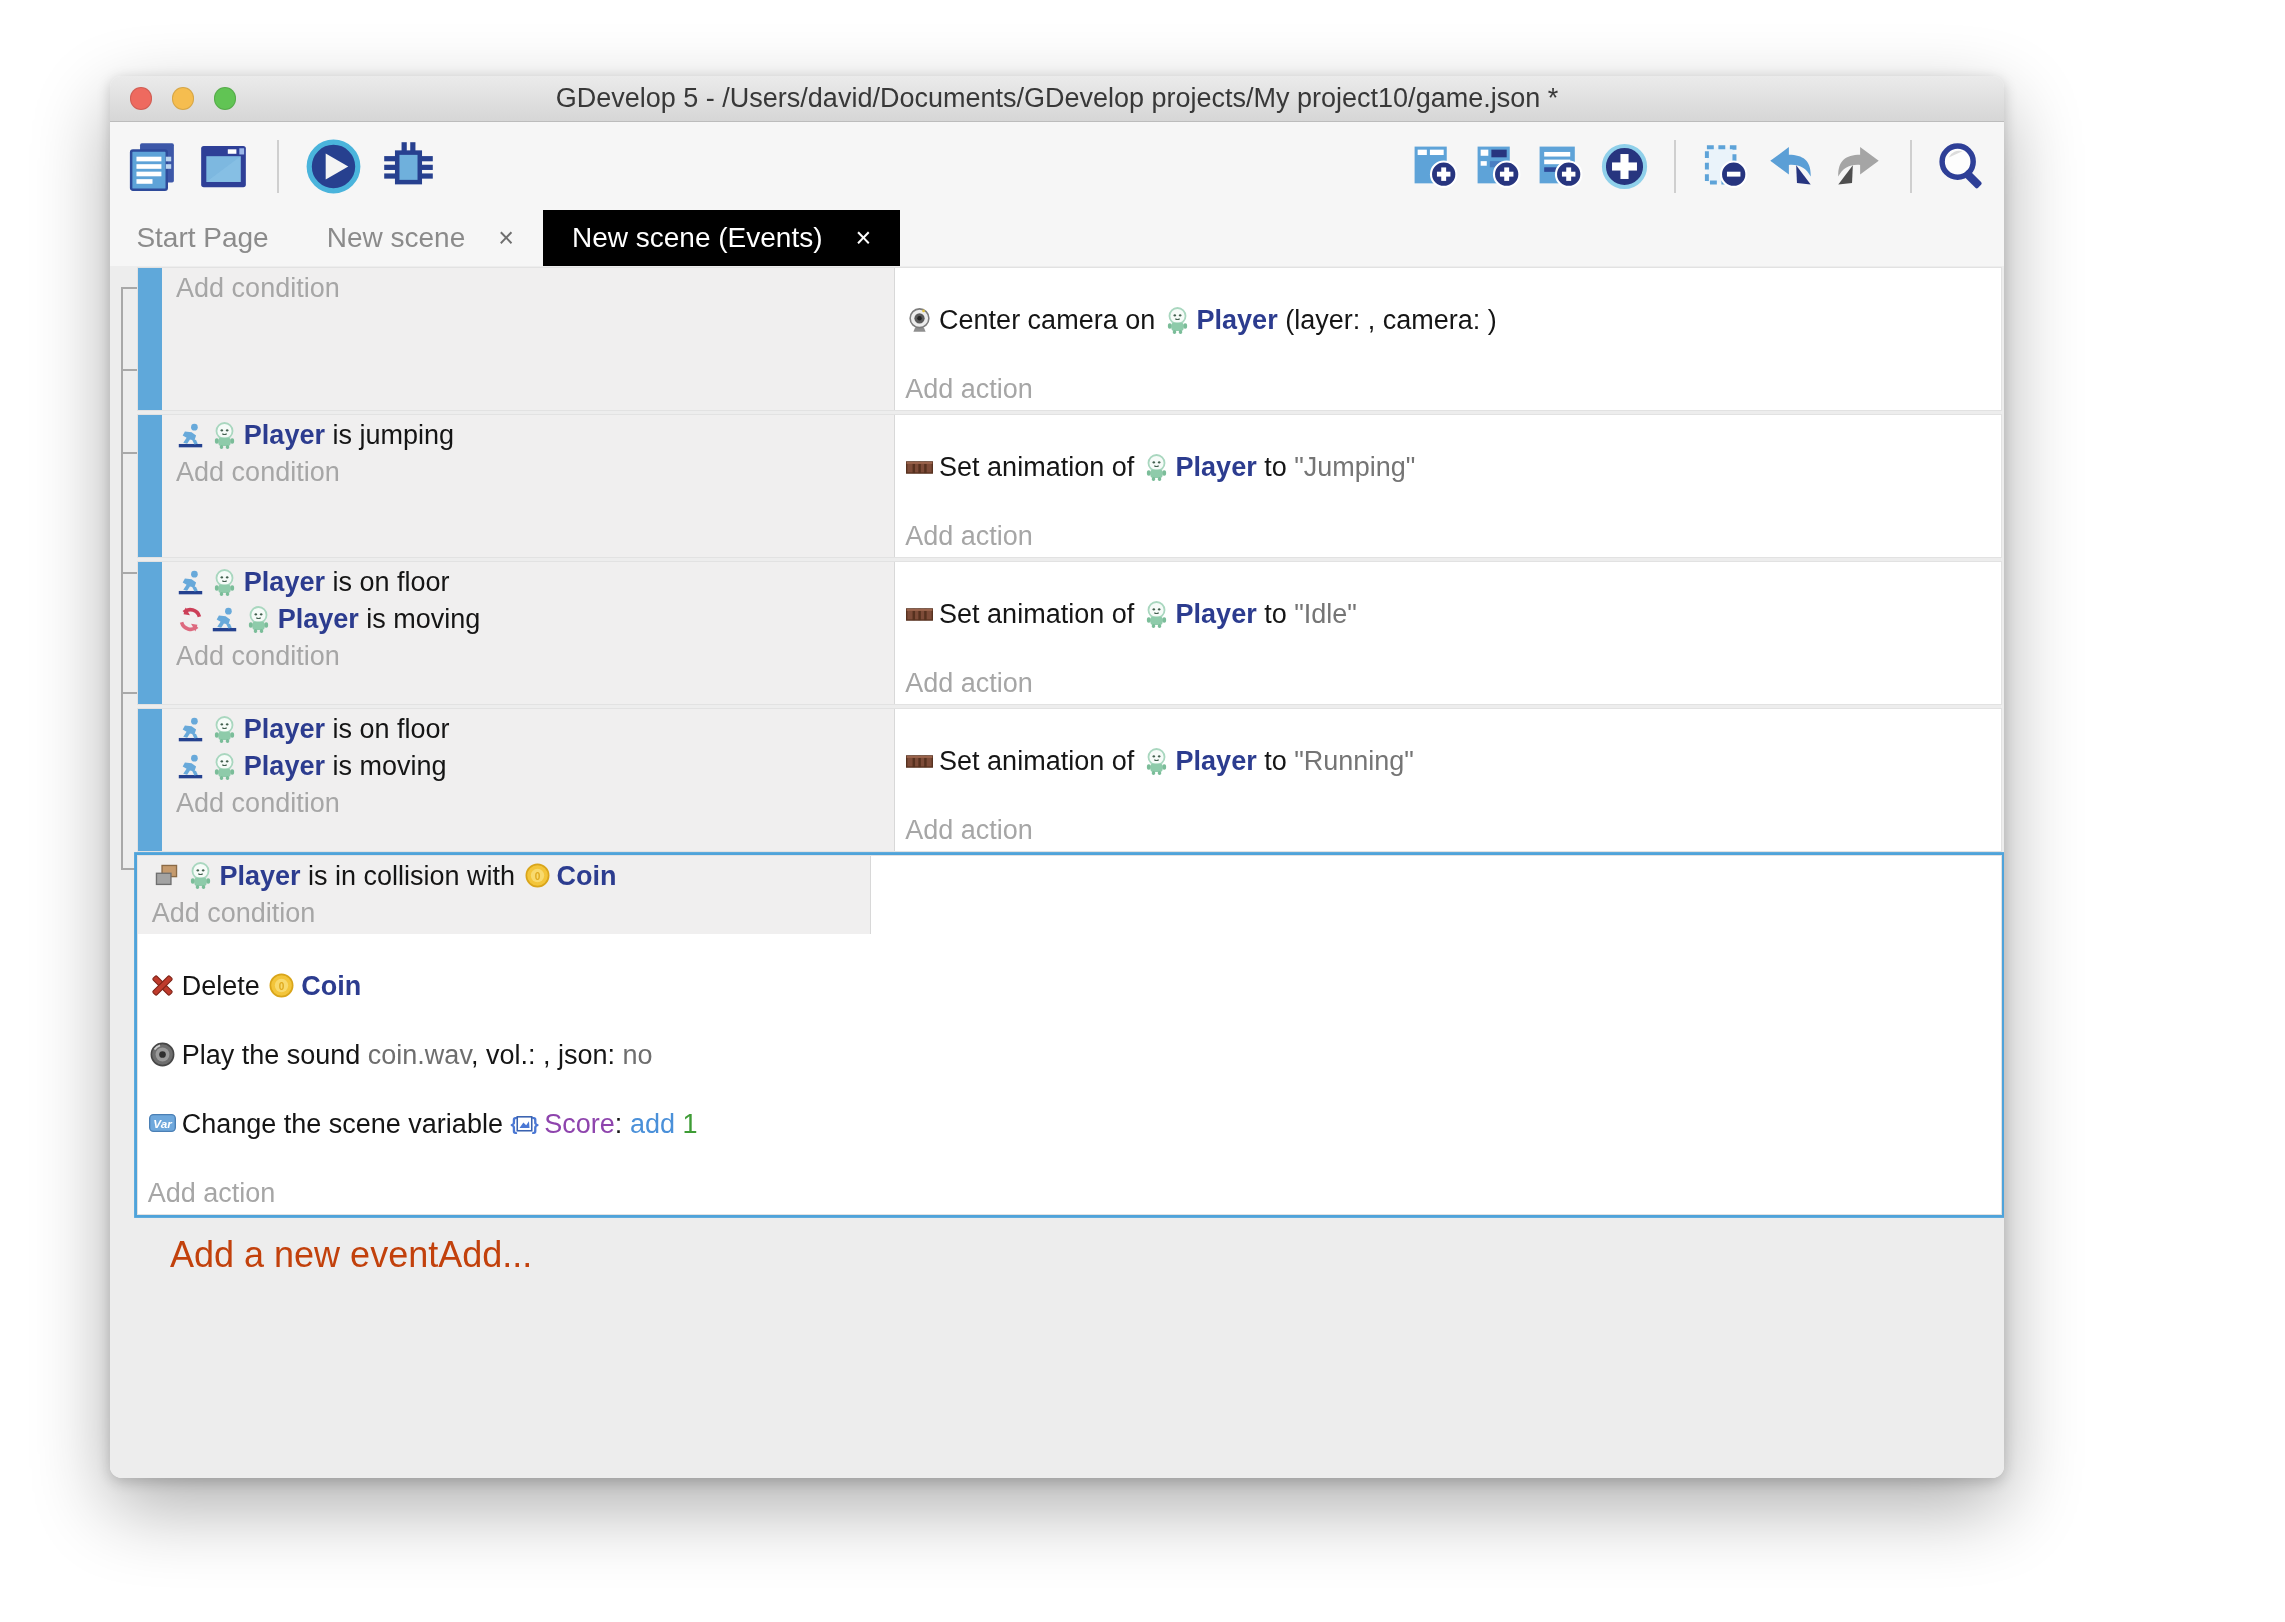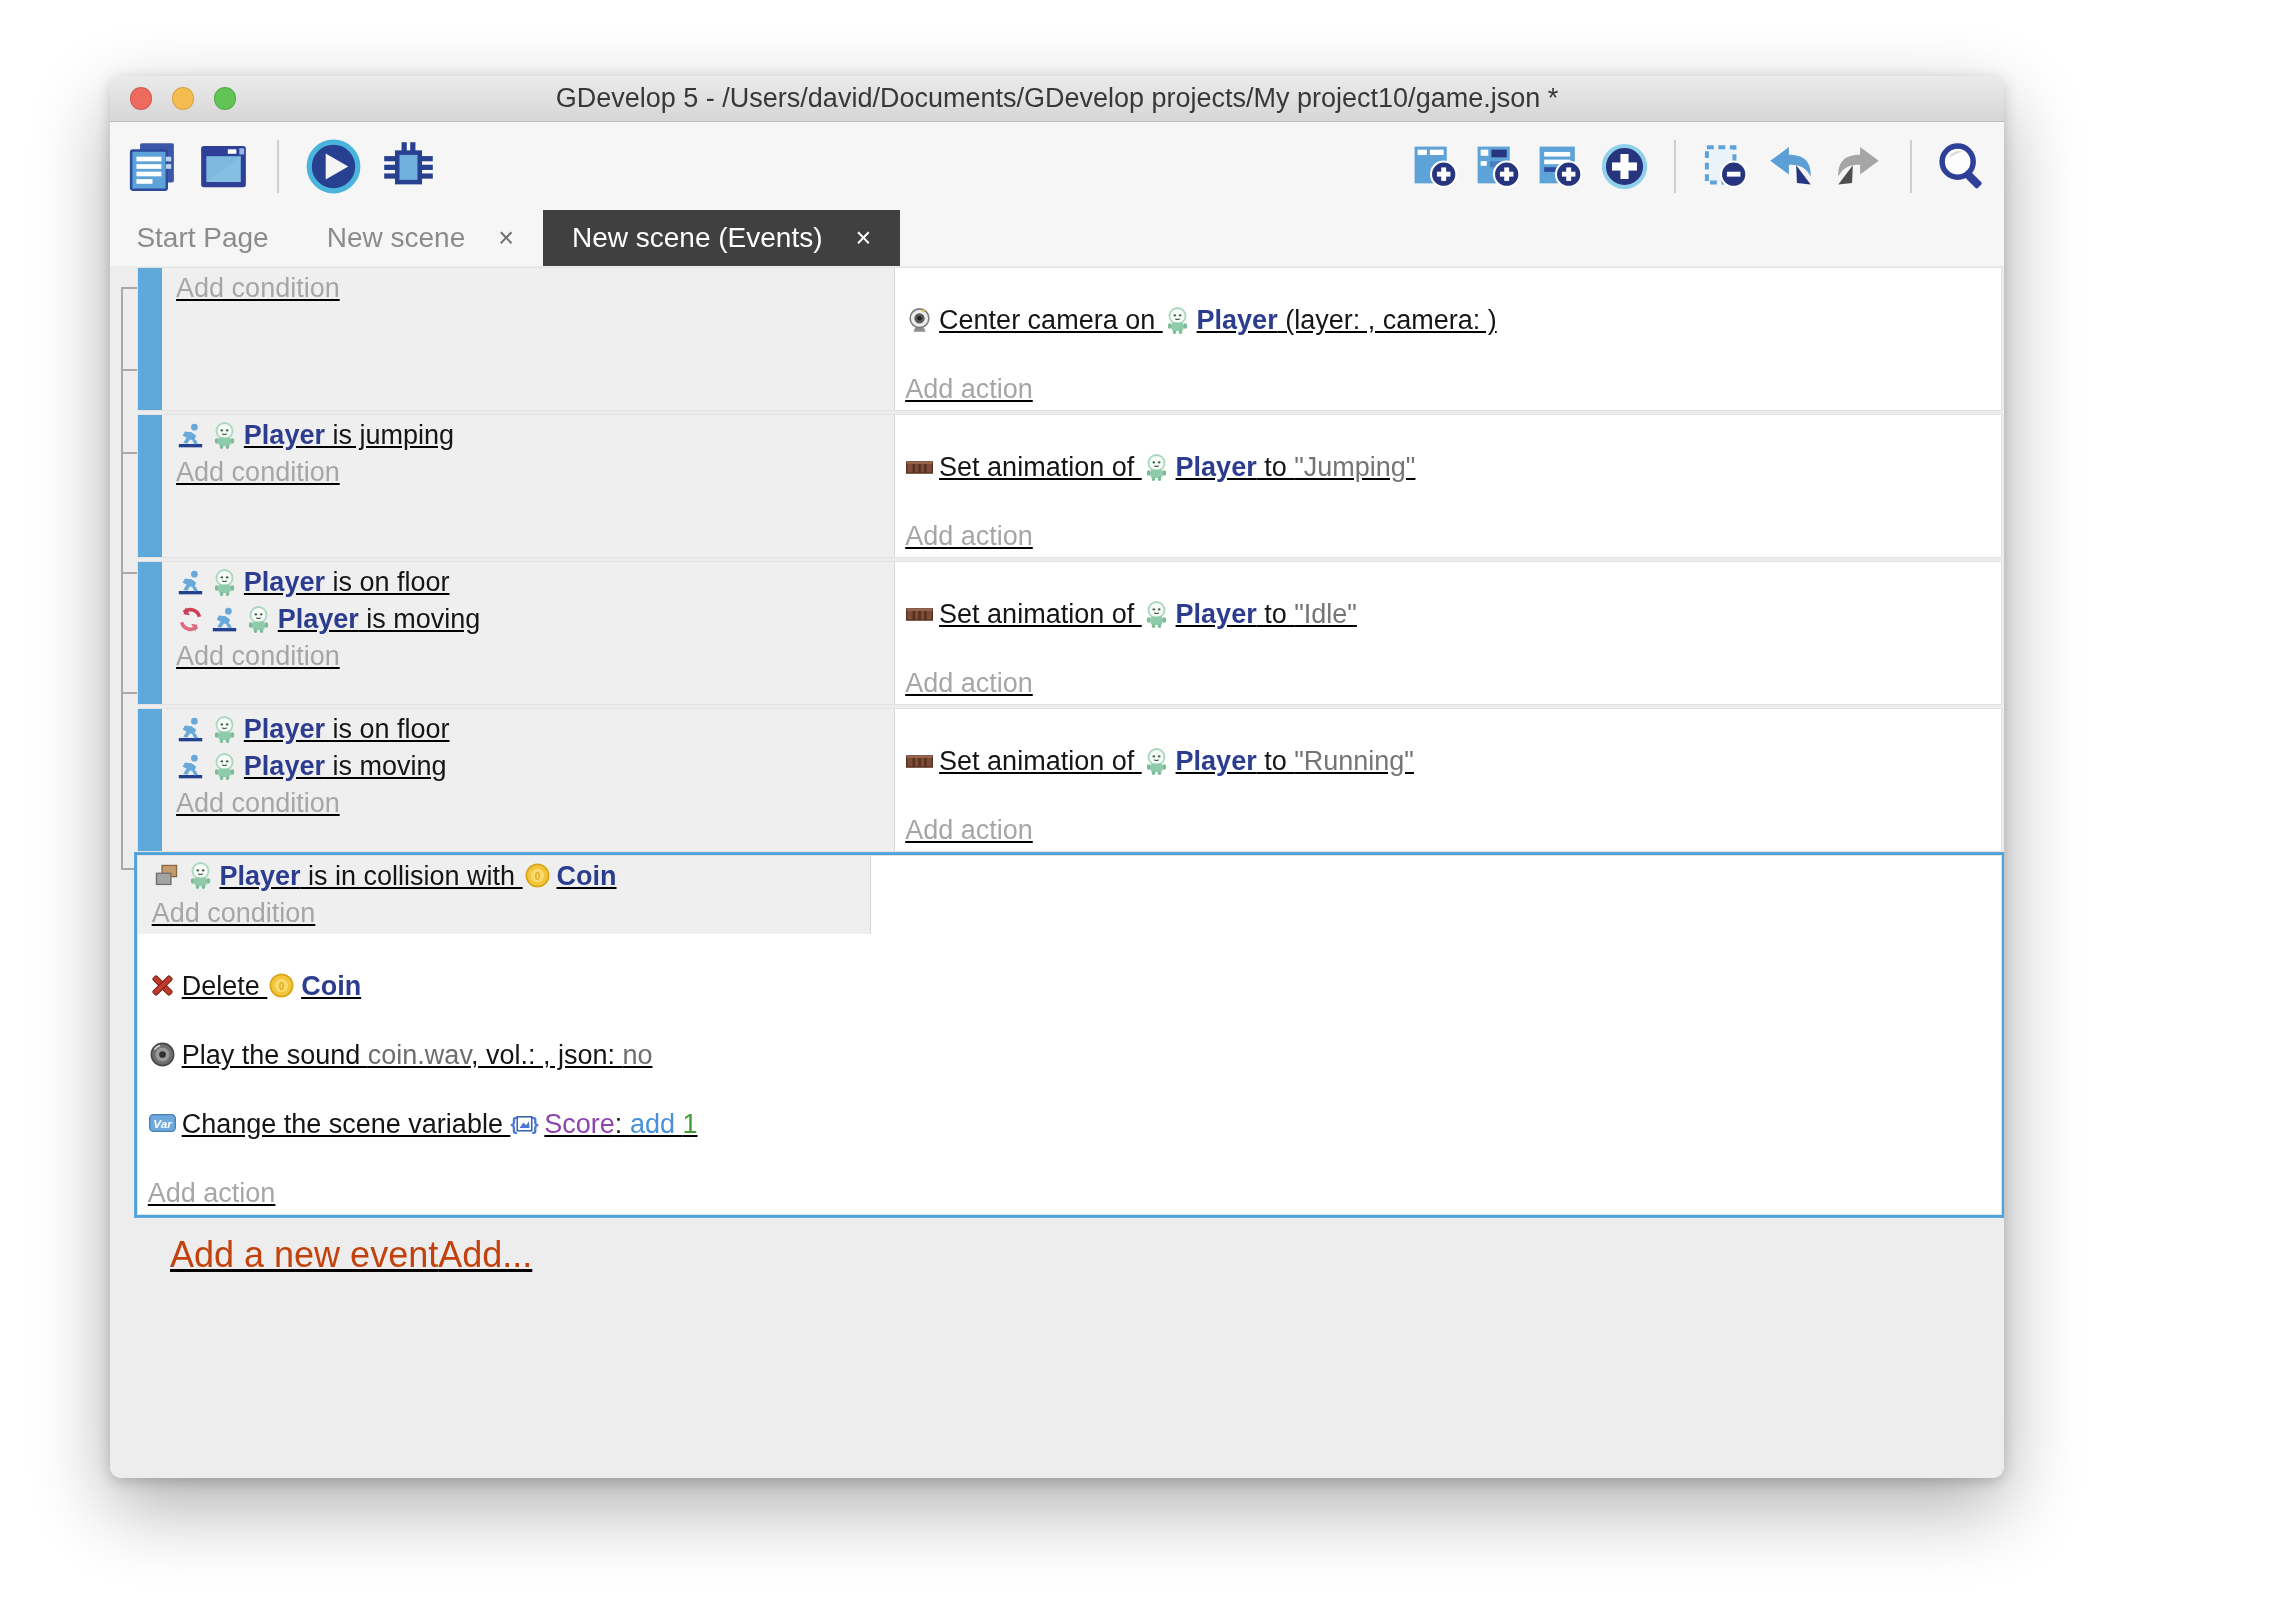--- a/index.html
+++ b/index.html
@@ -19,24 +19,24 @@
   .tb-group{display:flex;align-items:center;gap:15.6px;}
   .tb-group.right{margin-left:auto;gap:13.7px;}
   .tb-btn{display:grid;place-items:center;cursor:default;}
   .tb-btn svg{display:block;}
   .tb-sep{width:2px;height:53px;background:#cfcfcf;margin:0 9.8px;}
   
   .tabbar{height:56px;flex:none;display:flex;background:#f6f6f6;padding-left:3px;}
   .tab{display:flex;align-items:center;padding:0 29px;font-size:28px;color:#8b8b8b;white-space:nowrap;}
   .tab:first-child{padding-left:23.4px;}
   .tab .close{margin-left:33px;font-size:27px;color:#6f6f6f;}
-  .tab.active{background:#404040;color:#ffffff;}
+  .tab.active{background:#000000;color:#ffffff;}
   .tab.active .close{color:#ffffff;}
   
-  .sheet{flex:1;background:#ededed;position:relative;overflow:hidden;text-decoration:underline;}
+  .sheet{flex:1;background:#ededed;position:relative;overflow:hidden;}
   .events{margin:1px 2px 0 27px;display:flex;flex-direction:column;gap:2.9px;}
   .event-row{display:flex;align-items:stretch;background:#ffffff;border:1px solid #e2e2e2;}
   .event-row.selected{box-shadow:0 0 0 2.9px #4fa3da;position:relative;z-index:1;flex-direction:column;}
   .ebar{width:24.4px;flex:none;background:#5fa8da;}
   .cond{width:732px;flex:none;background:#f0efef;border-right:1px solid #d8d8d8;padding:2px 0;}
   .act{flex:1;background:#ffffff;padding:2px 0;}
   .line{line-height:37px;font-size:27px;color:#151515;white-space:pre-wrap;}
   .cond .line{padding-left:13.7px;}
   .act .line{padding-left:9.8px;margin-top:32px;}
   .line.add{color:#a6a6a6;}

